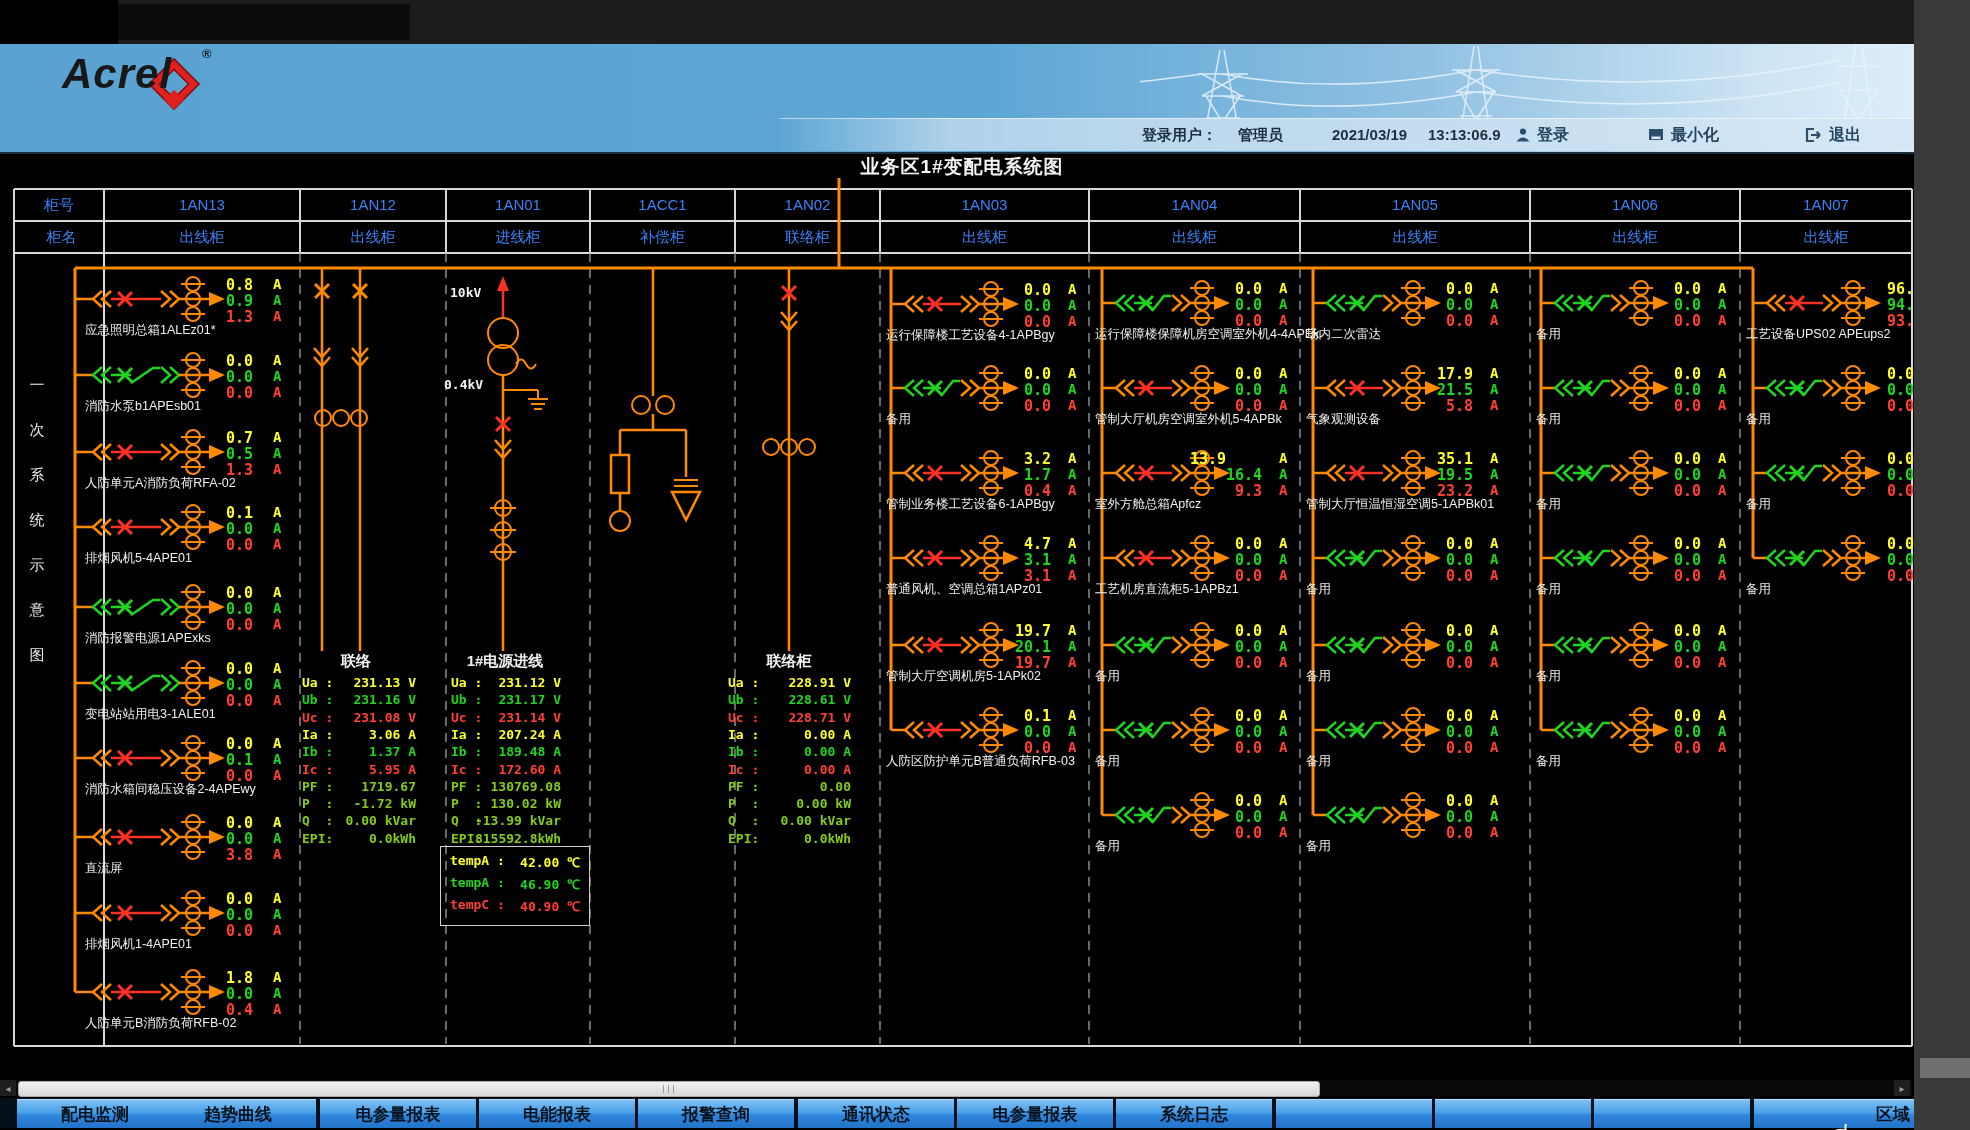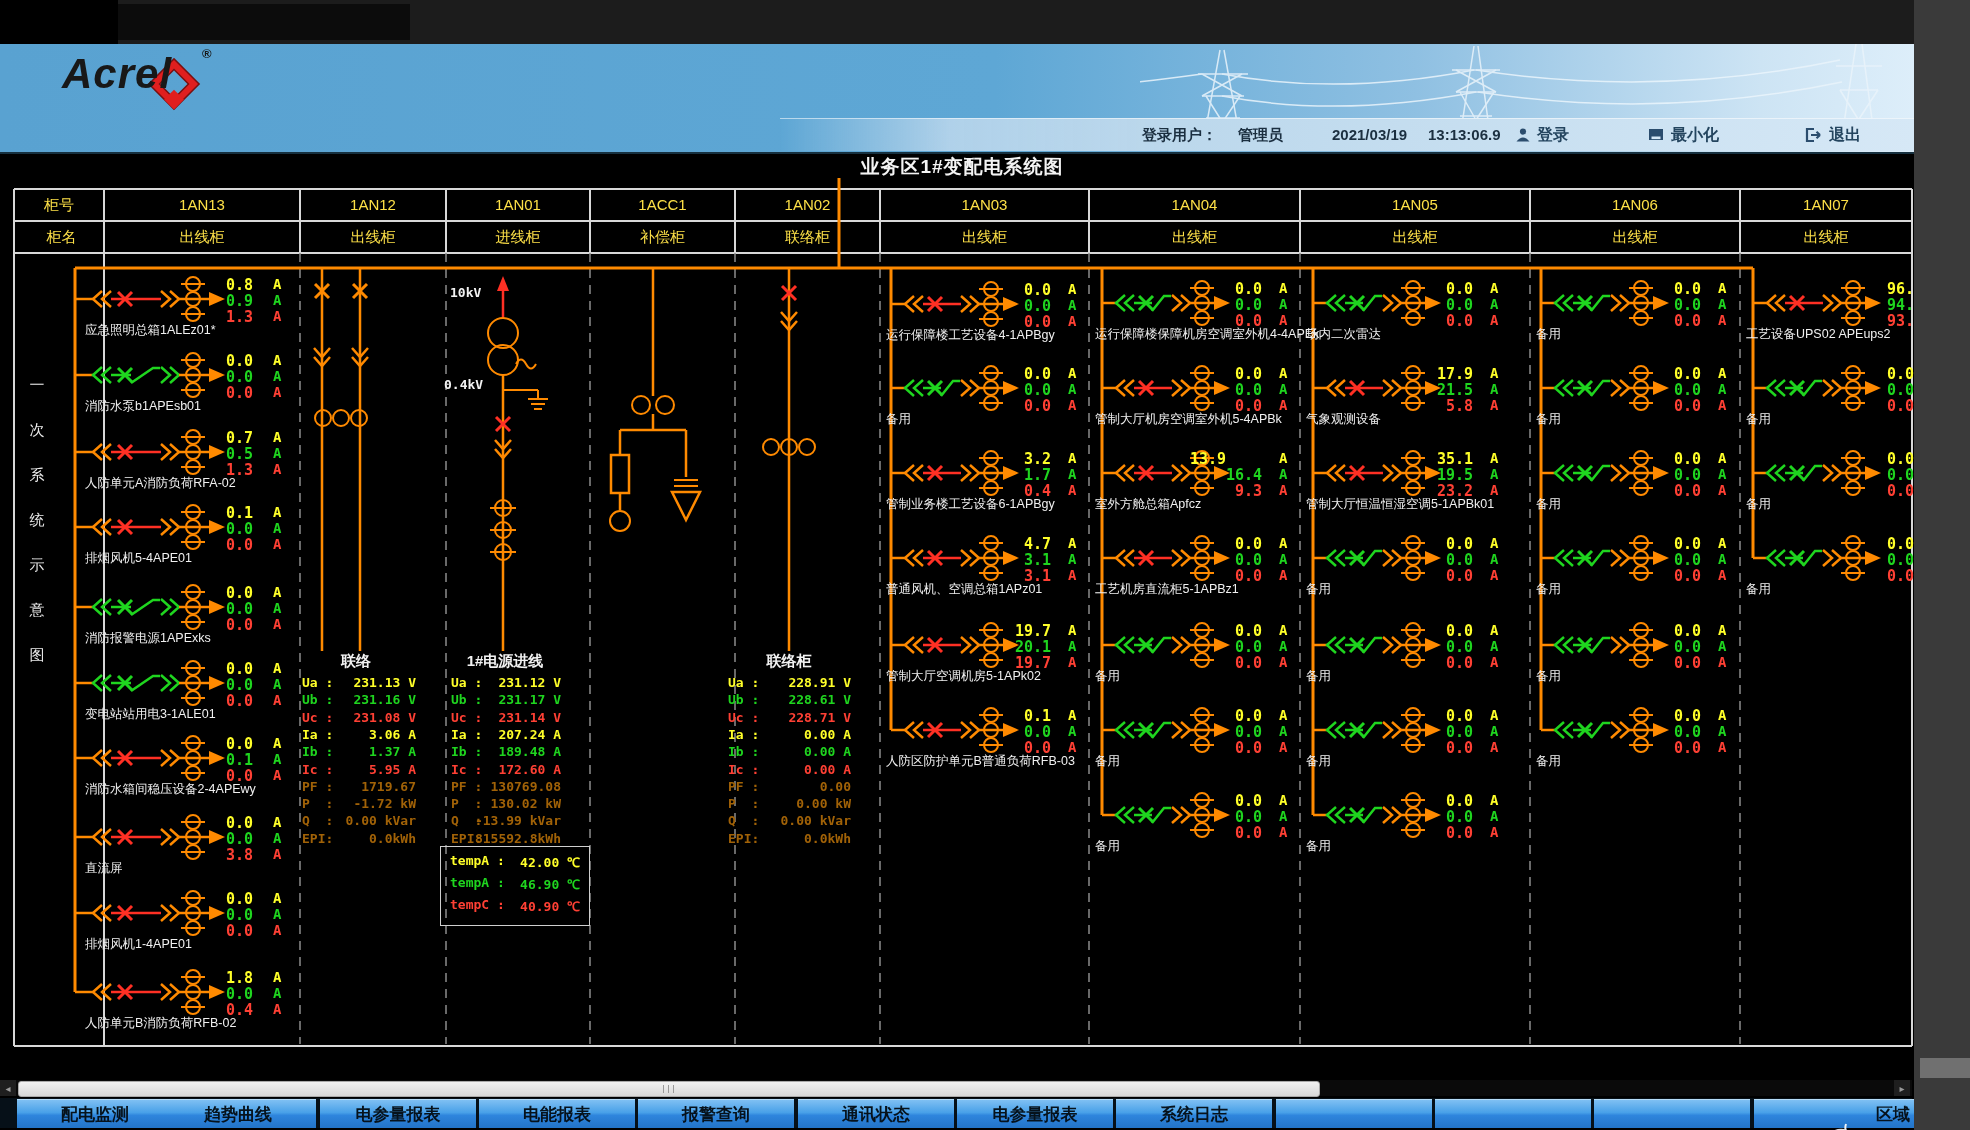--- a/index.html
+++ b/index.html
@@ -26,28 +26,28 @@
     background:linear-gradient(90deg,rgba(185,214,236,0) 0%,rgba(185,214,236,.9) 15%,#bcd8ec 35%,#d6e8f6 100%);
     border-top:1px solid rgba(255,255,255,.55);}
   .hdr-txt{font:600 15px "Liberation Sans",sans-serif;color:#1b2f40;top:7px;white-space:nowrap;}
   .hdr-btn{top:4px;height:24px;display:flex;align-items:center;gap:6px;cursor:pointer;
     font:600 16px "Liberation Sans",sans-serif;color:#24455f;}
   
   #page-title{left:832px;top:154px;width:260px;text-align:center;
     font:bold 19px "Liberation Sans",sans-serif;color:#f4f4f4;letter-spacing:1px;z-index:3;}
   #sidebar-label{left:27px;top:362px;width:20px;font:15px "Liberation Sans",sans-serif;
     color:#ececec;line-height:45px;word-break:break-all;text-align:center;z-index:3;}
-  .thead{font:15px "Liberation Sans","DejaVu Sans Mono",sans-serif;color:#fde047;text-align:center;z-index:3;}
+  .thead{font:15px "Liberation Sans","DejaVu Sans Mono",sans-serif;color:#3b82f6;text-align:center;z-index:3;}
   .fval{font:bold 15px "DejaVu Sans Mono","Liberation Mono",monospace;z-index:3;}
   .famp{font:bold 14px "DejaVu Sans Mono","Liberation Mono",monospace;z-index:3;}
   .flabel{font:12.5px "Liberation Sans",sans-serif;color:#f0f0f0;white-space:nowrap;z-index:3;}
   .plabel,.pval{font:600 13px "DejaVu Sans Mono","Liberation Mono",monospace;white-space:pre;z-index:3;}
   .ptitle{font:600 15px "Liberation Sans",sans-serif;color:#f2f2f2;text-align:center;z-index:3;}
   .kvlab{font:bold 13px "DejaVu Sans Mono","Liberation Mono",monospace;color:#f2f2f2;z-index:3;}
-  .cy{color:#ffff29}.cg{color:#1fd51f}.cr{color:#ff4034}.cw{color:#a16207}
+  .cy{color:#ffff29}.cg{color:#1fd51f}.cr{color:#ff4034}.cw{color:#84cc16}
   #diag{left:0;top:0;z-index:2;}
   
   #hscroll{left:0;top:1080px;width:1912px;height:16px;background:#0a0a0a;z-index:20;}
   #hs-left{left:0;top:0;width:16px;height:16px;background:#1f1f1f;color:#9a9a9a;font:10px sans-serif;
      display:flex;align-items:center;justify-content:center;}
   #hs-thumb{left:18px;top:1px;width:1300px;height:14px;background:linear-gradient(180deg,#f2f2f2,#d8d8d8);
      border-radius:3px;border:1px solid #aaa;}
   .grip{top:3px;width:1px;height:8px;background:#999;}
   #hs-right{left:1894px;top:0;width:16px;height:16px;background:#1f1f1f;color:#9a9a9a;font:10px sans-serif;
      display:flex;align-items:center;justify-content:center;}

